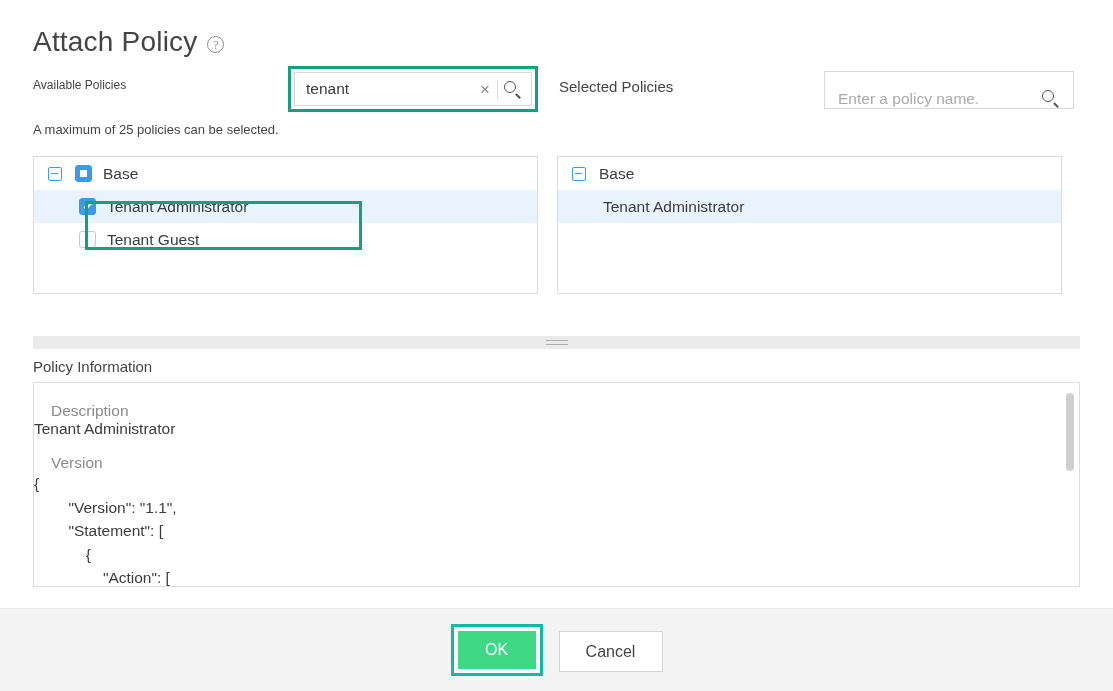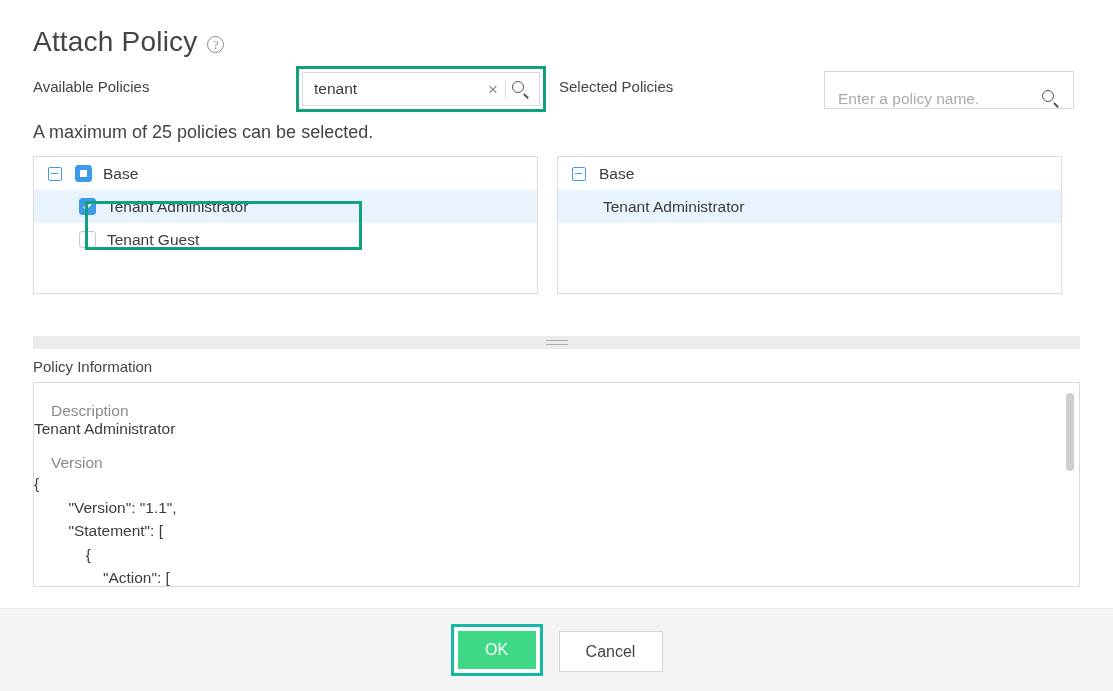--- a/index.html
+++ b/index.html
@@ -44,44 +44,44 @@
     font-family: "Liberation Serif", serif;
     margin-top: 5px;
     box-sizing: border-box;
   }
 
   
   .label-available {
     position: absolute;
     left: 33px;
     top: 78px;
-    font-size: 15px;
+    font-size: 12px;
     color: #444;
     text-align: right;
   }
   .label-selected {
     position: absolute;
     left: 559px;
     top: 78px;
     font-size: 15px;
     color: #444;
     text-align: center;
   }
   .max-note {
     position: absolute;
     left: 33px;
     top: 122px;
-    font-size: 18px;
+    font-size: 13px;
     color: #444;
   }
 
   
   .search-wrap-left {
     position: absolute;
-    left: 296px;
+    left: 288px;
     top: 66px;
     width: 250px;
     height: 46px;
     box-sizing: border-box;
     border: 3px solid #11a17c;
     background: #ffffff;
     padding: 3px;
   }
   .search-inner {
     width: 100%;

